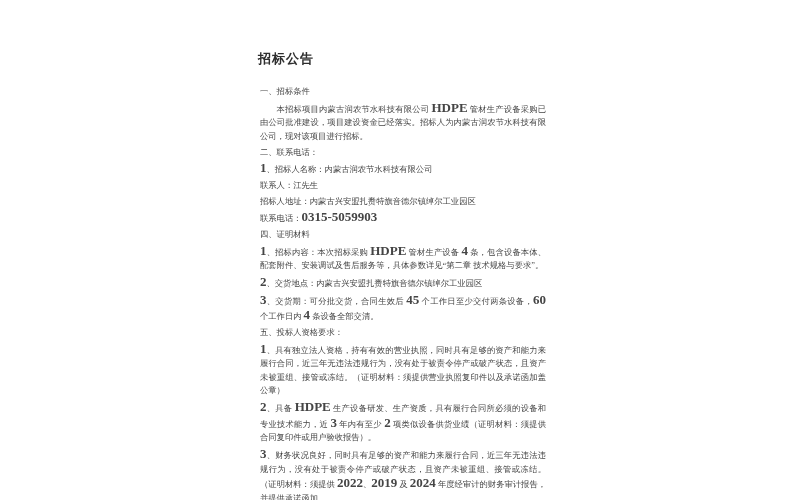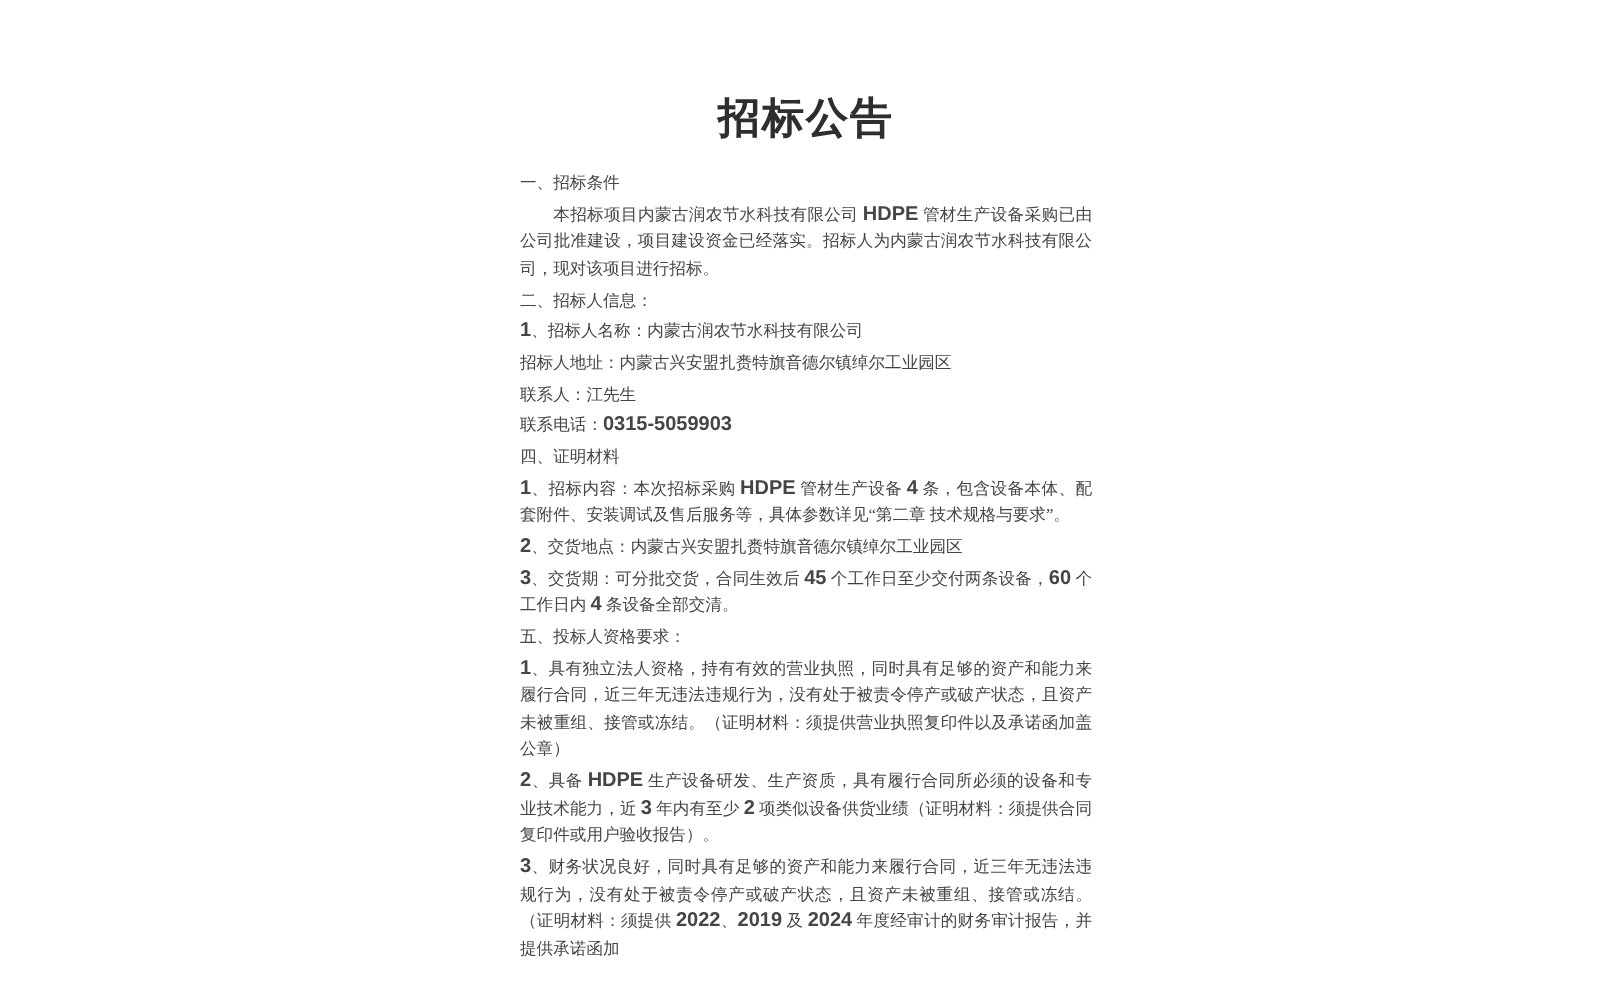--- a/index.html
+++ b/index.html
@@ -16,58 +16,58 @@
     width: 800px; height: 500px;
     background: #ffffff;
   }
   .doc-column {
     position: absolute;
     left: 258px;
     top: 46px;
     width: 290px;
   }
   .doc-title {
-    font-size: 21px;
+    font-size: 13px;
     line-height: 26px;
     font-weight: 700;
     color: #2e2e2e;
-    text-align: center;
+    text-align: left;
     margin: 0 0 13px 0;
     letter-spacing: 1px;
   }
   .doc-body p {
     margin: 2px;
     font-size: 8.3px;
     line-height: 13.65px;
     color: #454545;
     text-align: justify;
     text-justify: inter-ideograph;
     word-break: break-all;
   }
   .doc-body p.indent { text-indent: 2em; }
   
   .doc-body .lat {
-    font-family: Liberation Sans, sans-serif;
+    font-family: Liberation Serif, serif;
     font-weight: 700;
-    font-size: 10px;
+    font-size: 13px;
   }
 </style>
 </head>
 <body>
 
 <div class="page">
   <div class="doc-column">
     <h1 class="doc-title">招标公告</h1>
     <div class="doc-body">
       <p>一、招标条件</p>
       <p class="indent">本招标项目内蒙古润农节水科技有限公司 <span class="lat">HDPE</span> 管材生产设备采购已由公司批准建设，项目建设资金已经落实。招标人为内蒙古润农节水科技有限公司，现对该项目进行招标。</p>
-      <p>二、招标人信息：</p>
+      <p>二、联系电话：</p>
       <p><span class="lat">1</span>、招标人名称：内蒙古润农节水科技有限公司</p>
+      <p>联系人：江先生</p>
       <p>招标人地址：内蒙古兴安盟扎赉特旗音德尔镇绰尔工业园区</p>
-      <p>联系人：江先生</p>
       <p>联系电话：<span class="lat">0315-5059903</span></p>
       <p>四、证明材料</p>
       <p><span class="lat">1</span>、招标内容：本次招标采购 <span class="lat">HDPE</span> 管材生产设备 <span class="lat">4</span> 条，包含设备本体、配套附件、安装调试及售后服务等，具体参数详见“第二章 技术规格与要求”。</p>
       <p><span class="lat">2</span>、交货地点：内蒙古兴安盟扎赉特旗音德尔镇绰尔工业园区</p>
       <p><span class="lat">3</span>、交货期：可分批交货，合同生效后 <span class="lat">45</span> 个工作日至少交付两条设备，<span class="lat">60</span> 个工作日内 <span class="lat">4</span> 条设备全部交清。</p>
       <p>五、投标人资格要求：</p>
       <p><span class="lat">1</span>、具有独立法人资格，持有有效的营业执照，同时具有足够的资产和能力来履行合同，近三年无违法违规行为，没有处于被责令停产或破产状态，且资产未被重组、接管或冻结。（证明材料：须提供营业执照复印件以及承诺函加盖公章）</p>
       <p><span class="lat">2</span>、具备 <span class="lat">HDPE</span> 生产设备研发、生产资质，具有履行合同所必须的设备和专业技术能力，近 <span class="lat">3</span> 年内有至少 <span class="lat">2</span> 项类似设备供货业绩（证明材料：须提供合同复印件或用户验收报告）。</p>
       <p><span class="lat">3</span>、财务状况良好，同时具有足够的资产和能力来履行合同，近三年无违法违规行为，没有处于被责令停产或破产状态，且资产未被重组、接管或冻结。（证明材料：须提供 <span class="lat">2022</span>、<span class="lat">2019</span> 及 <span class="lat">2024</span> 年度经审计的财务审计报告，并提供承诺函加</p>
     </div>

